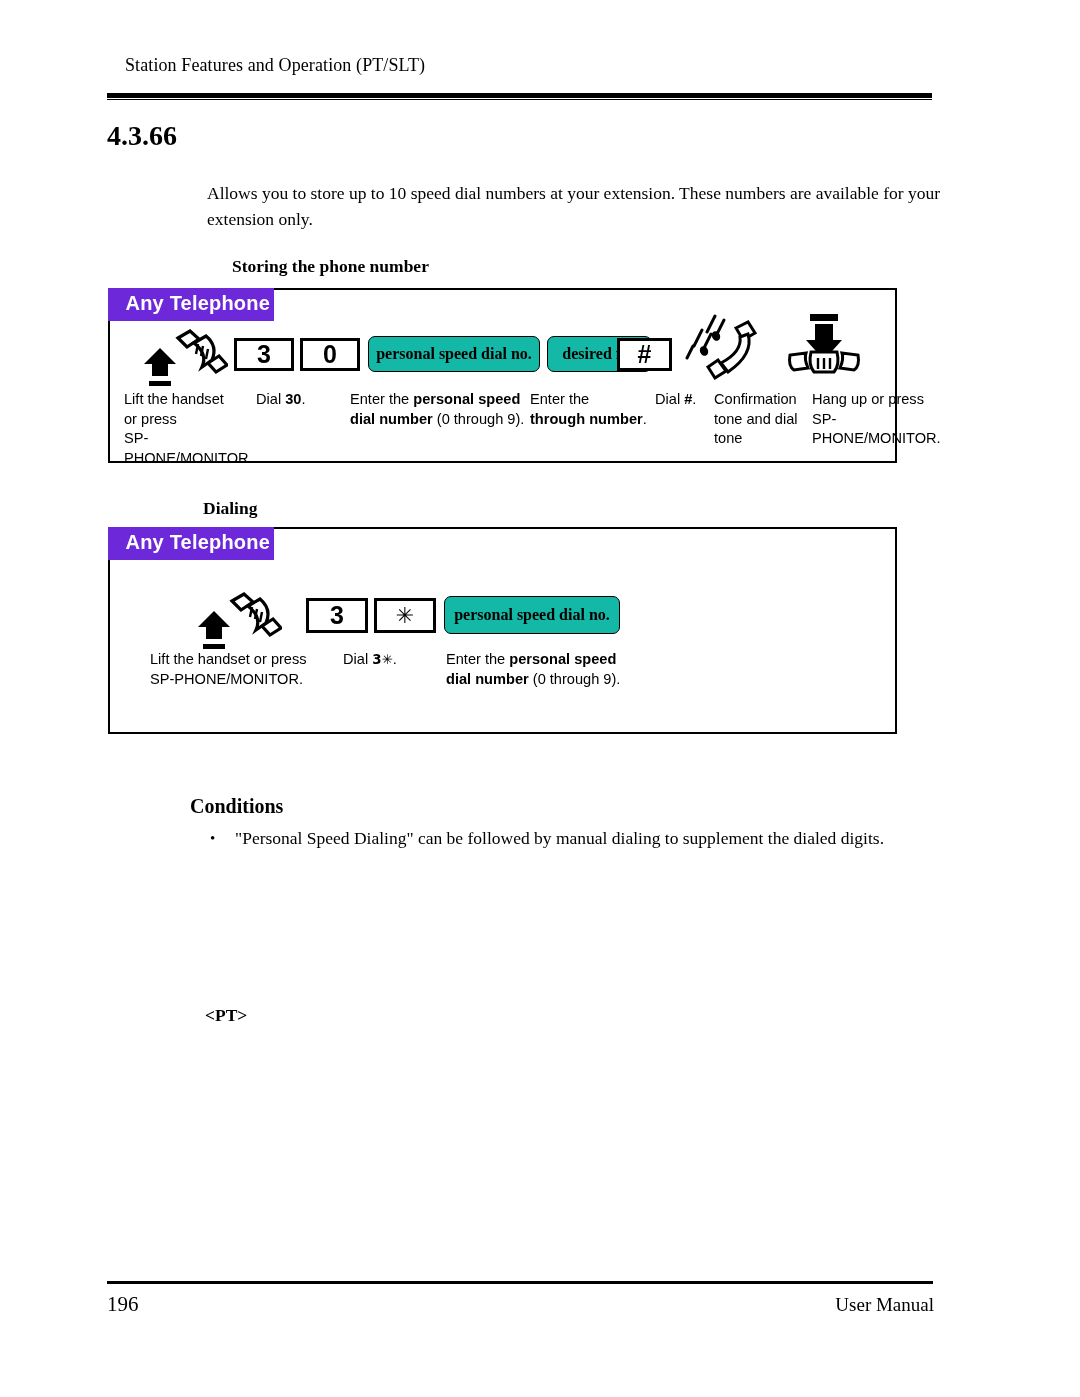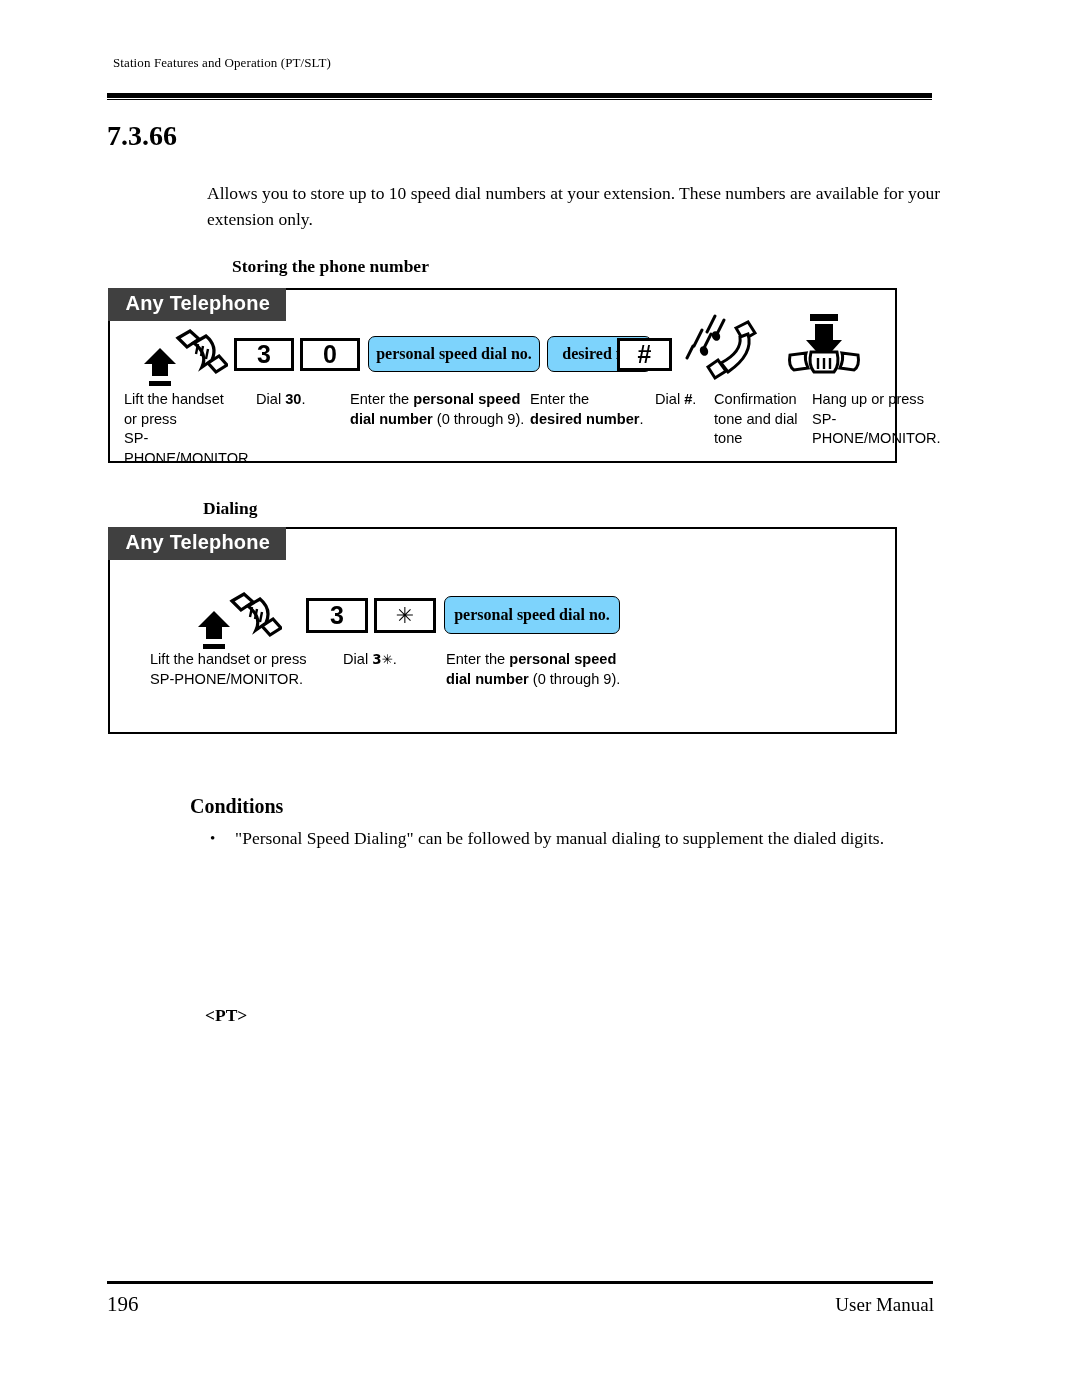--- a/index.html
+++ b/index.html
@@ -7,23 +7,23 @@
     width:1080px;height:1397px;background:#ffffff;
     font-family:"Liberation Serif", serif;
     color:#000;
     position:relative;
     overflow:hidden;
   }
   .page{position:relative;width:1080px;height:1397px;}
 
   
   .hdr-text{
-    position:absolute;left:113px;top:55px;
-    font-family:"Liberation Serif", serif;
-    font-size:13px;letter-spacing:.1px;
+    position:absolute;left:125px;top:55px;
+    font-family:"Liberation Serif", serif;
+    font-size:18px;letter-spacing:.1px;
   }
   .hdr-rule{
     position:absolute;left:107px;top:93px;width:825px;height:7px;
     border-top:5px solid #000;border-bottom:1px solid #000;
     box-sizing:border-box;
   }
 
   
   .title-row{
     position:absolute;left:107px;top:120px;width:840px;
@@ -55,44 +55,44 @@
   
   .diagram{
     position:absolute;box-sizing:border-box;
     border:2.5px solid #000;background:#fff;
   }
   #diagram-1{left:108px;top:288px;width:789px;height:175px;}
   #diagram-2{left:108px;top:527px;width:789px;height:207px;}
 
   .banner{
     position:absolute;left:-2.5px;top:-2.5px;
-    background:#404040;color:#fff;
+    background:#6d28d9;color:#fff;
     font-family:"Liberation Sans", sans-serif;
     font-weight:bold;font-size:20px;
-    padding:4px 16px 6px 18px;
+    padding:4px 4px 6px 18px;
     letter-spacing:.2px;
     white-space:nowrap;
   }
 
   
   .icon-wrap{position:absolute;}
   svg{display:block;}
 
   
   .keybox{
     position:absolute;box-sizing:border-box;
     border:3px solid #000;background:#fff;
     font-family:"Liberation Sans", sans-serif;
     font-weight:bold;font-size:25px;
     display:flex;align-items:center;justify-content:center;
     line-height:1;
   }
   .varbox{
     position:absolute;box-sizing:border-box;
-    border:1.6px solid #000;border-radius:7px;background:#7dd3fc;
+    border:1.6px solid #000;border-radius:7px;background:#14b8a6;
     font-family:"Liberation Serif", serif;
     font-weight:bold;font-size:16px;
     display:flex;align-items:center;justify-content:center;
     white-space:nowrap;
     padding:0 9px;
   }
 
   
   .cap{
     position:absolute;
@@ -149,21 +149,21 @@
 </style>
 </head>
 <body>
 
 <div class="page">
 
   <div class="hdr-text">Station Features and Operation (PT/SLT)</div>
   <div class="hdr-rule"></div>
 
   <div class="title-row">
-    <div class="title-num">7.3.66</div>
+    <div class="title-num">4.3.66</div>
   </div>
 
   <div class="intro">Allows you to store up to 10 speed dial numbers at your extension. These numbers are available for your extension only.</div>
 
   <div class="subhead" id="sub-store">Storing the phone number</div>
 
   <div class="diagram" id="diagram-1">
     <div class="banner">Any Telephone</div>
 
     <div class="icon-wrap" style="left:32px;top:36px;">
@@ -246,21 +246,21 @@
       <span>Dial </span><b>30</b><span>.</span>
     </div>
 
     <div class="cap" style="left:240px;top:100px;width:180px;">
       <span>Enter the </span><b>personal speed</b><br>
       <b>dial number</b><span> (0 through 9).</span>
     </div>
 
     <div class="cap" style="left:420px;top:100px;width:120px;">
       <span>Enter the</span><br>
-      <b>desired number</b><span>.</span>
+      <b>through number</b><span>.</span>
     </div>
 
     <div class="cap" style="left:545px;top:100px;width:70px;">
       <span>Dial </span><b>#</b><span>.</span>
     </div>
 
     <div class="cap" style="left:604px;top:100px;width:100px;">
       <span>Confirmation</span><br>
       <span>tone and dial</span><br>
       <span>tone</span>

